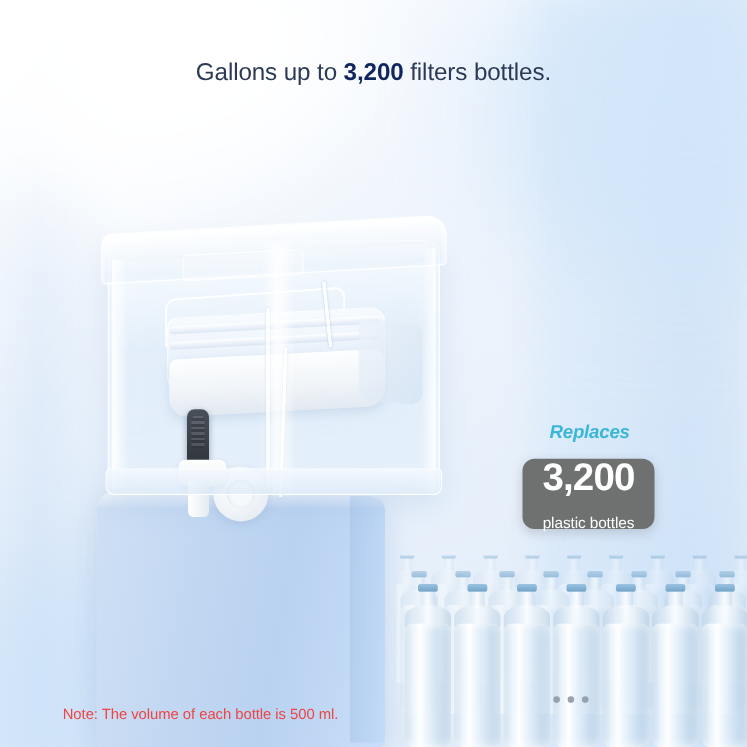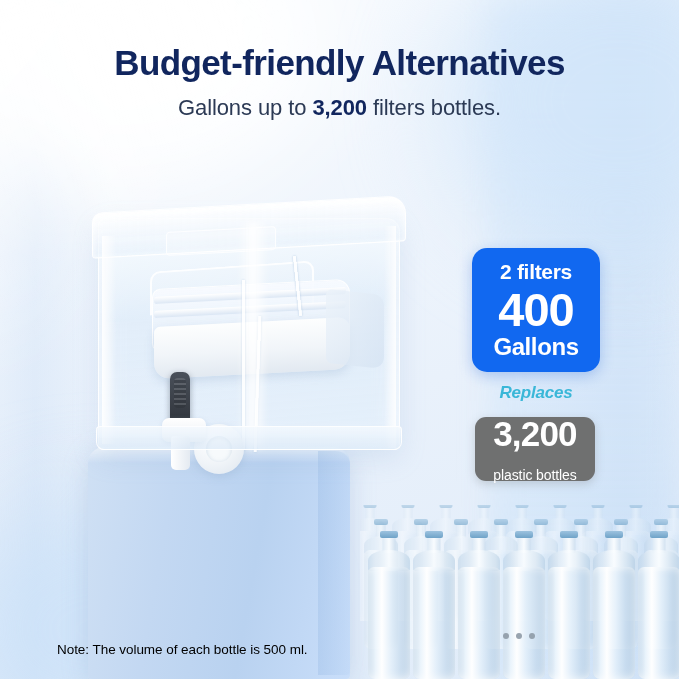--- a/index.html
+++ b/index.html
@@ -244,39 +244,38 @@
     background:linear-gradient(90deg,rgba(180,205,228,.5),rgba(250,253,255,.9),rgba(175,202,225,.55));
     border-radius:50% 50% 10% 10%;
   }
   .bt.back{opacity:.4;filter:blur(.6px);}
   .bt.mid{opacity:.62;filter:blur(.3px);}
   .dots{position:absolute;left:503px;top:633px;display:flex;gap:7px;}
   .dot{width:6px;height:6px;border-radius:50%;background:#8e9aa6;opacity:.9;}
 
   
   .note{
-    position:absolute;left:57px;top:642px;font-size:13.5px;color:#000000;letter-spacing:-.05px;
+    position:absolute;left:57px;top:642px;font-size:13.5px;color:#ef4444;letter-spacing:-.05px;
   }
 </style>
 </head>
 <body>
 
 <div id="stage">
 
   <div class="bg-base"></div>
   <div class="bg-right-wash"></div>
   <div class="bg-band band-a"></div>
   <div class="bg-band band-b"></div>
   <div class="bg-soft soft-1"></div>
   <div class="bg-soft soft-2"></div>
   <div class="bg-soft soft-3"></div>
   <div class="bg-diag"></div>
 
   <div class="head-wrap">
-    <div class="h-line2">Budget-friendly Alternatives</div>
     <div class="sub">
       <span>Gallons up to </span><b>3,200</b><span> filters bottles.</span>
     </div>
   </div>
 
   <div class="pedestal"></div>
   <div class="pedestal-top"></div>
   <div class="pedestal-edge"></div>
 
   <div class="disp">
@@ -298,25 +297,20 @@
     <div class="tank-edge-r"></div>
     <div class="spig-disc"></div>
     <div class="spig-disc-in"></div>
     <div class="spig-lever"></div>
     <div class="lever-grip"></div>
     <div class="spig-collar"></div>
     <div class="spig-spout"></div>
     <div class="tank-base"></div>
   </div>
 
-  <div class="badge-blue">
-    <div class="bb-top">2 filters</div>
-    <div class="bb-num">400</div>
-    <div class="bb-unit">Gallons</div>
-  </div>
 
   <div class="replaces">Replaces</div>
 
   <div class="badge-gray">
     <div class="bg-num">3,200</div>
     <div class="bg-unit">plastic bottles</div>
   </div>
 
   <div class="bottles" id="bottles">
       <div class="bt back" style="left: -6px; width: 31px; height: 118px; bottom: 58px;">

